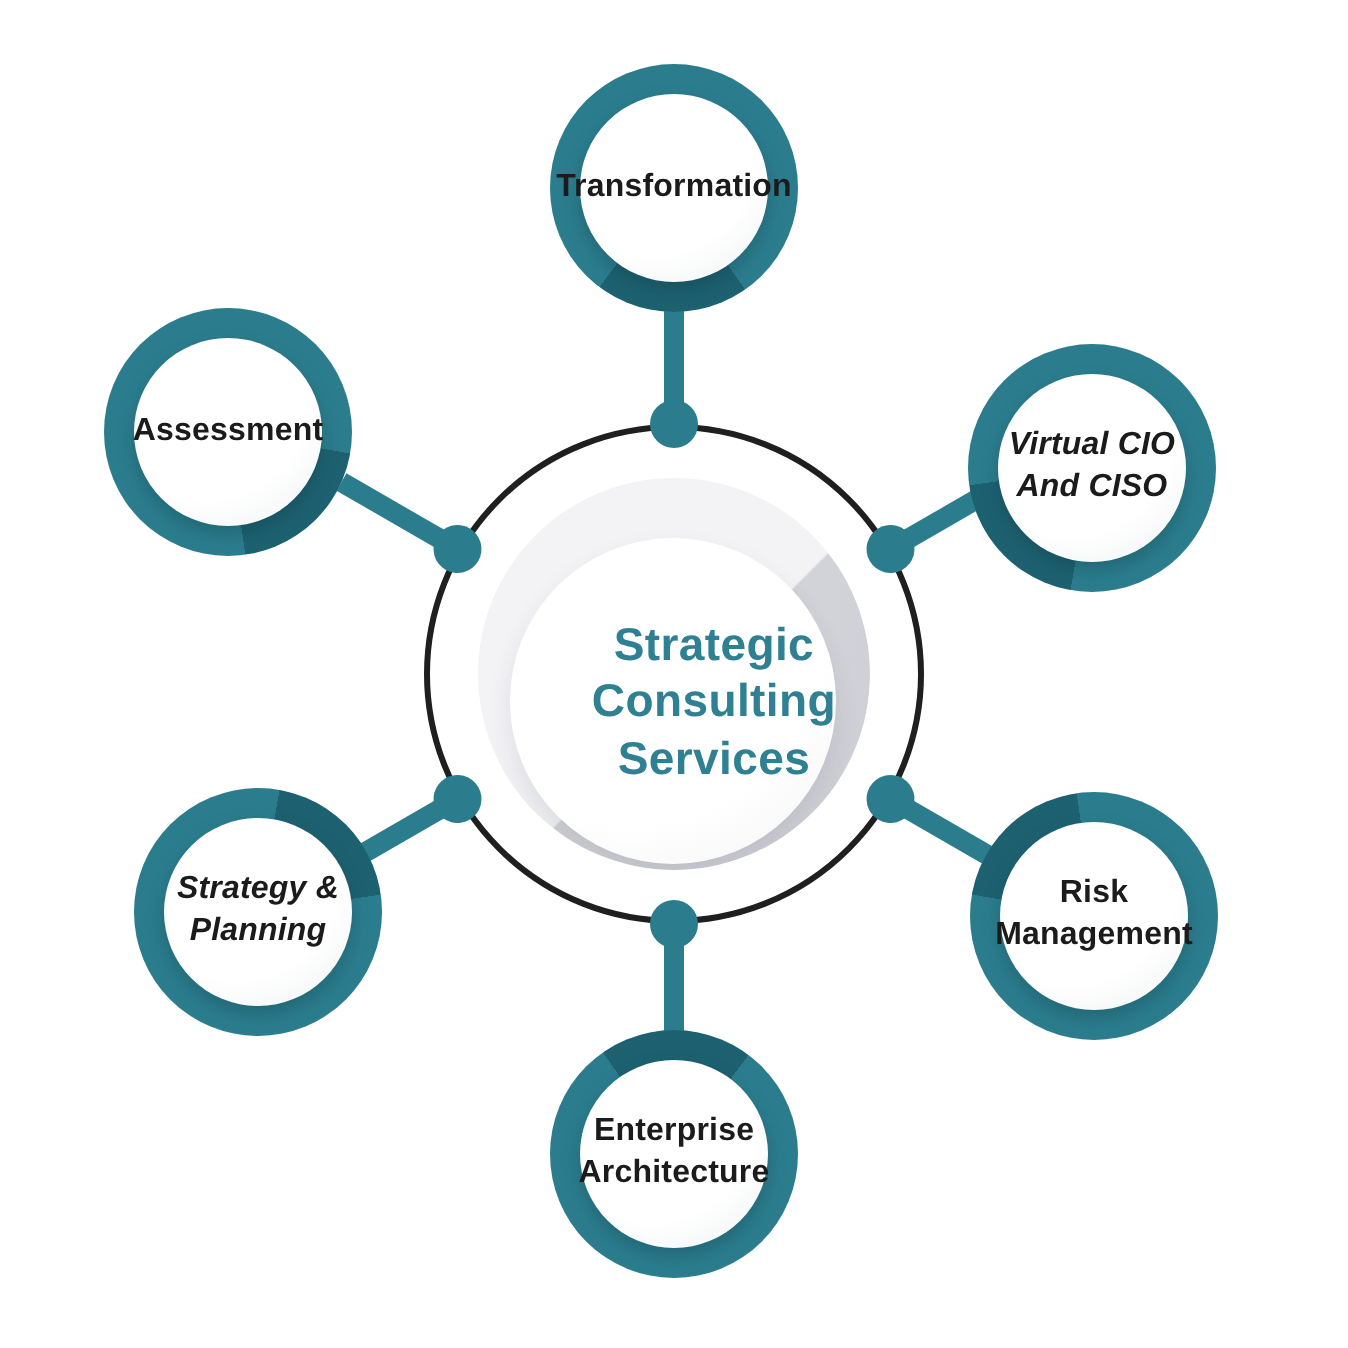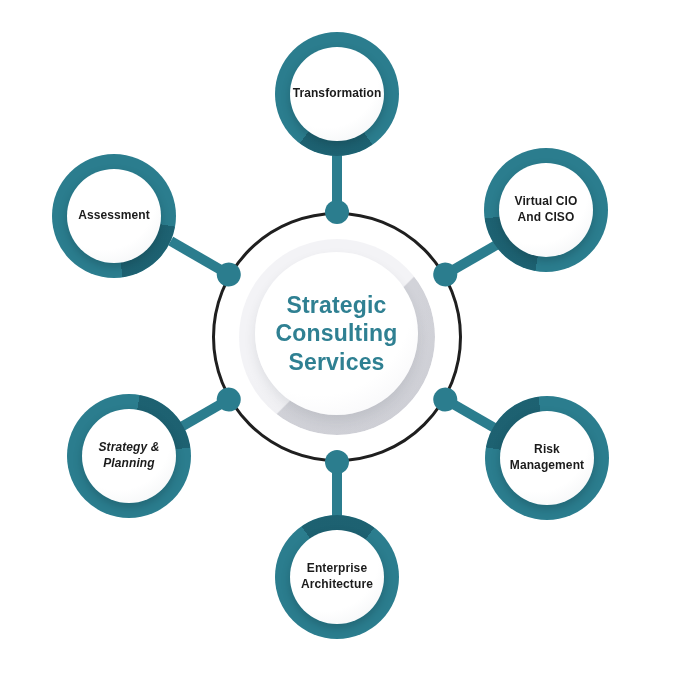--- a/index.html
+++ b/index.html
@@ -39,41 +39,41 @@
   .d-b{transform:rotate(180deg);}
   .d-bl{transform:rotate(240deg);}
   .d-tl{transform:rotate(300deg);}
 
   
   .center-node{position:absolute;left:239px;top:239px;width:196px;height:196px;
     border-radius:50%;z-index:3;overflow:hidden;
     background:radial-gradient(circle at 40% 30%, #f3f3f6 55%, var(--disc-gray) 100%);}
   .center-node::after{content:"";position:absolute;inset:0;border-radius:50%;
     background:linear-gradient(135deg, transparent 54%, rgba(125,128,142,0.28) 54.5%);}
-  .center-inner{position:absolute;left:16px;top:13px;width:163px;height:163px;
-    border-radius:50%;z-index:2;display:flex;align-items:center;justify-content:center;
+  .center-inner{position:absolute;left:16px;top:30px;width:163px;height:163px;
+    border-radius:50%;z-index:2;display:flex;align-items:center;justify-content:flex-end;
     background:radial-gradient(circle at 38% 30%, #ffffff 62%, #f2f2f5 100%);
     box-shadow:0 6px 12px rgba(40,45,60,0.10);}
   .center-title{white-space:pre-line;text-align:center;font-weight:bold;
     font-size:23px;line-height:1.22;color:var(--title-text);letter-spacing:.2px;}
 
   
   .sat{position:absolute;width:124px;height:124px;z-index:5;}
   .sat-ring{position:absolute;inset:0;border-radius:50%;background:var(--teal);overflow:hidden;}
   .sat-ring::before{content:"";position:absolute;inset:0;border-radius:50%;
     background:conic-gradient(from var(--wedge,145deg), rgba(7,52,66,0.38) 0deg 72deg, transparent 72deg 360deg);}
   .sat-inner{position:absolute;inset:15px;border-radius:50%;z-index:2;
     display:flex;align-items:center;justify-content:center;
     background:radial-gradient(circle at 38% 30%, #ffffff 60%, #eef0f2 100%);
     box-shadow:0 4px 9px rgba(15,45,55,0.28);}
   .sat-label{white-space:pre-line;text-align:center;font-weight:bold;
-    font-size:12px;line-height:1.3;color:var(--label-text);letter-spacing:.1px;}
+    font-size:16px;line-height:1.3;color:var(--label-text);letter-spacing:.1px;}
 
   .sat-top{left:275px;top:32px;--wedge:145deg;}
-  .sat-tr {left:484px;top:148px;--wedge:190deg;}
+  .sat-tr {left:484px;top:172px;font-style:italic;--wedge:190deg;}
   .sat-br {left:485px;top:396px;--wedge:280deg;}
   .sat-b  {left:275px;top:515px;--wedge:325deg;}
   .sat-bl {left:67px; top:394px;font-style:italic;--wedge:10deg;}
   .sat-tl {left:52px; top:154px;--wedge:100deg;}
 </style>
 </head>
 <body>
 
 <div class="canvas">
 

